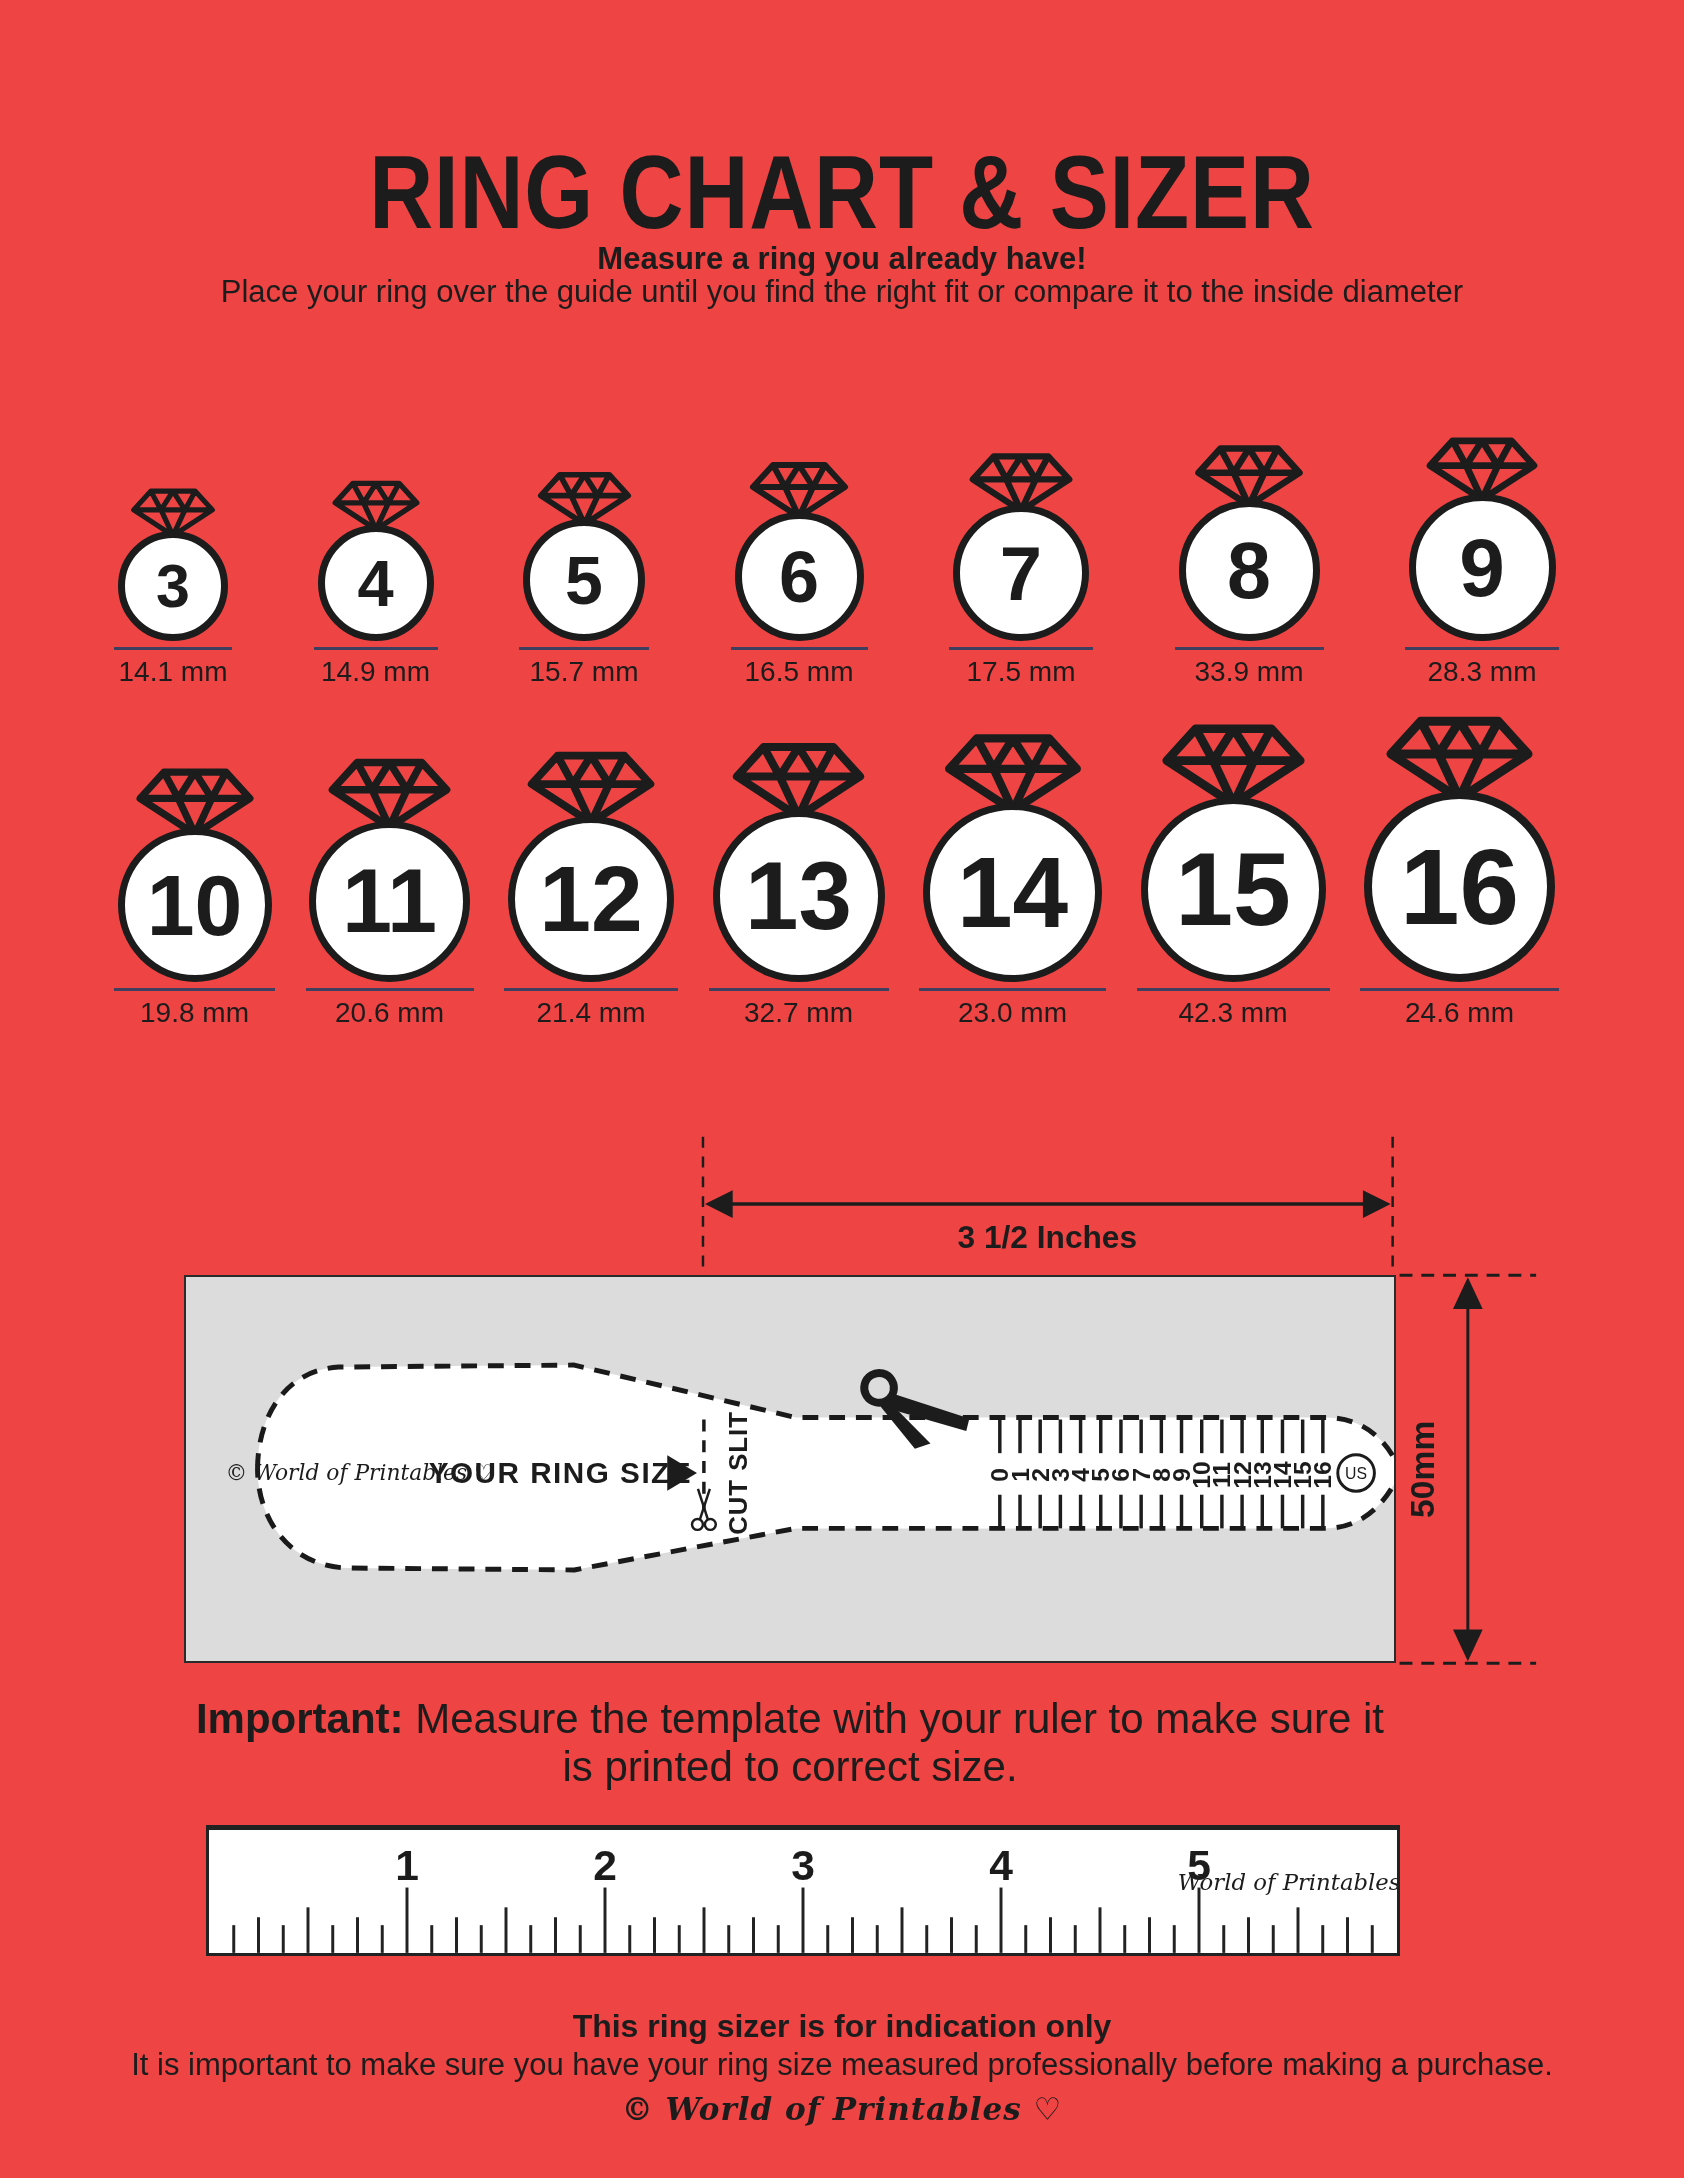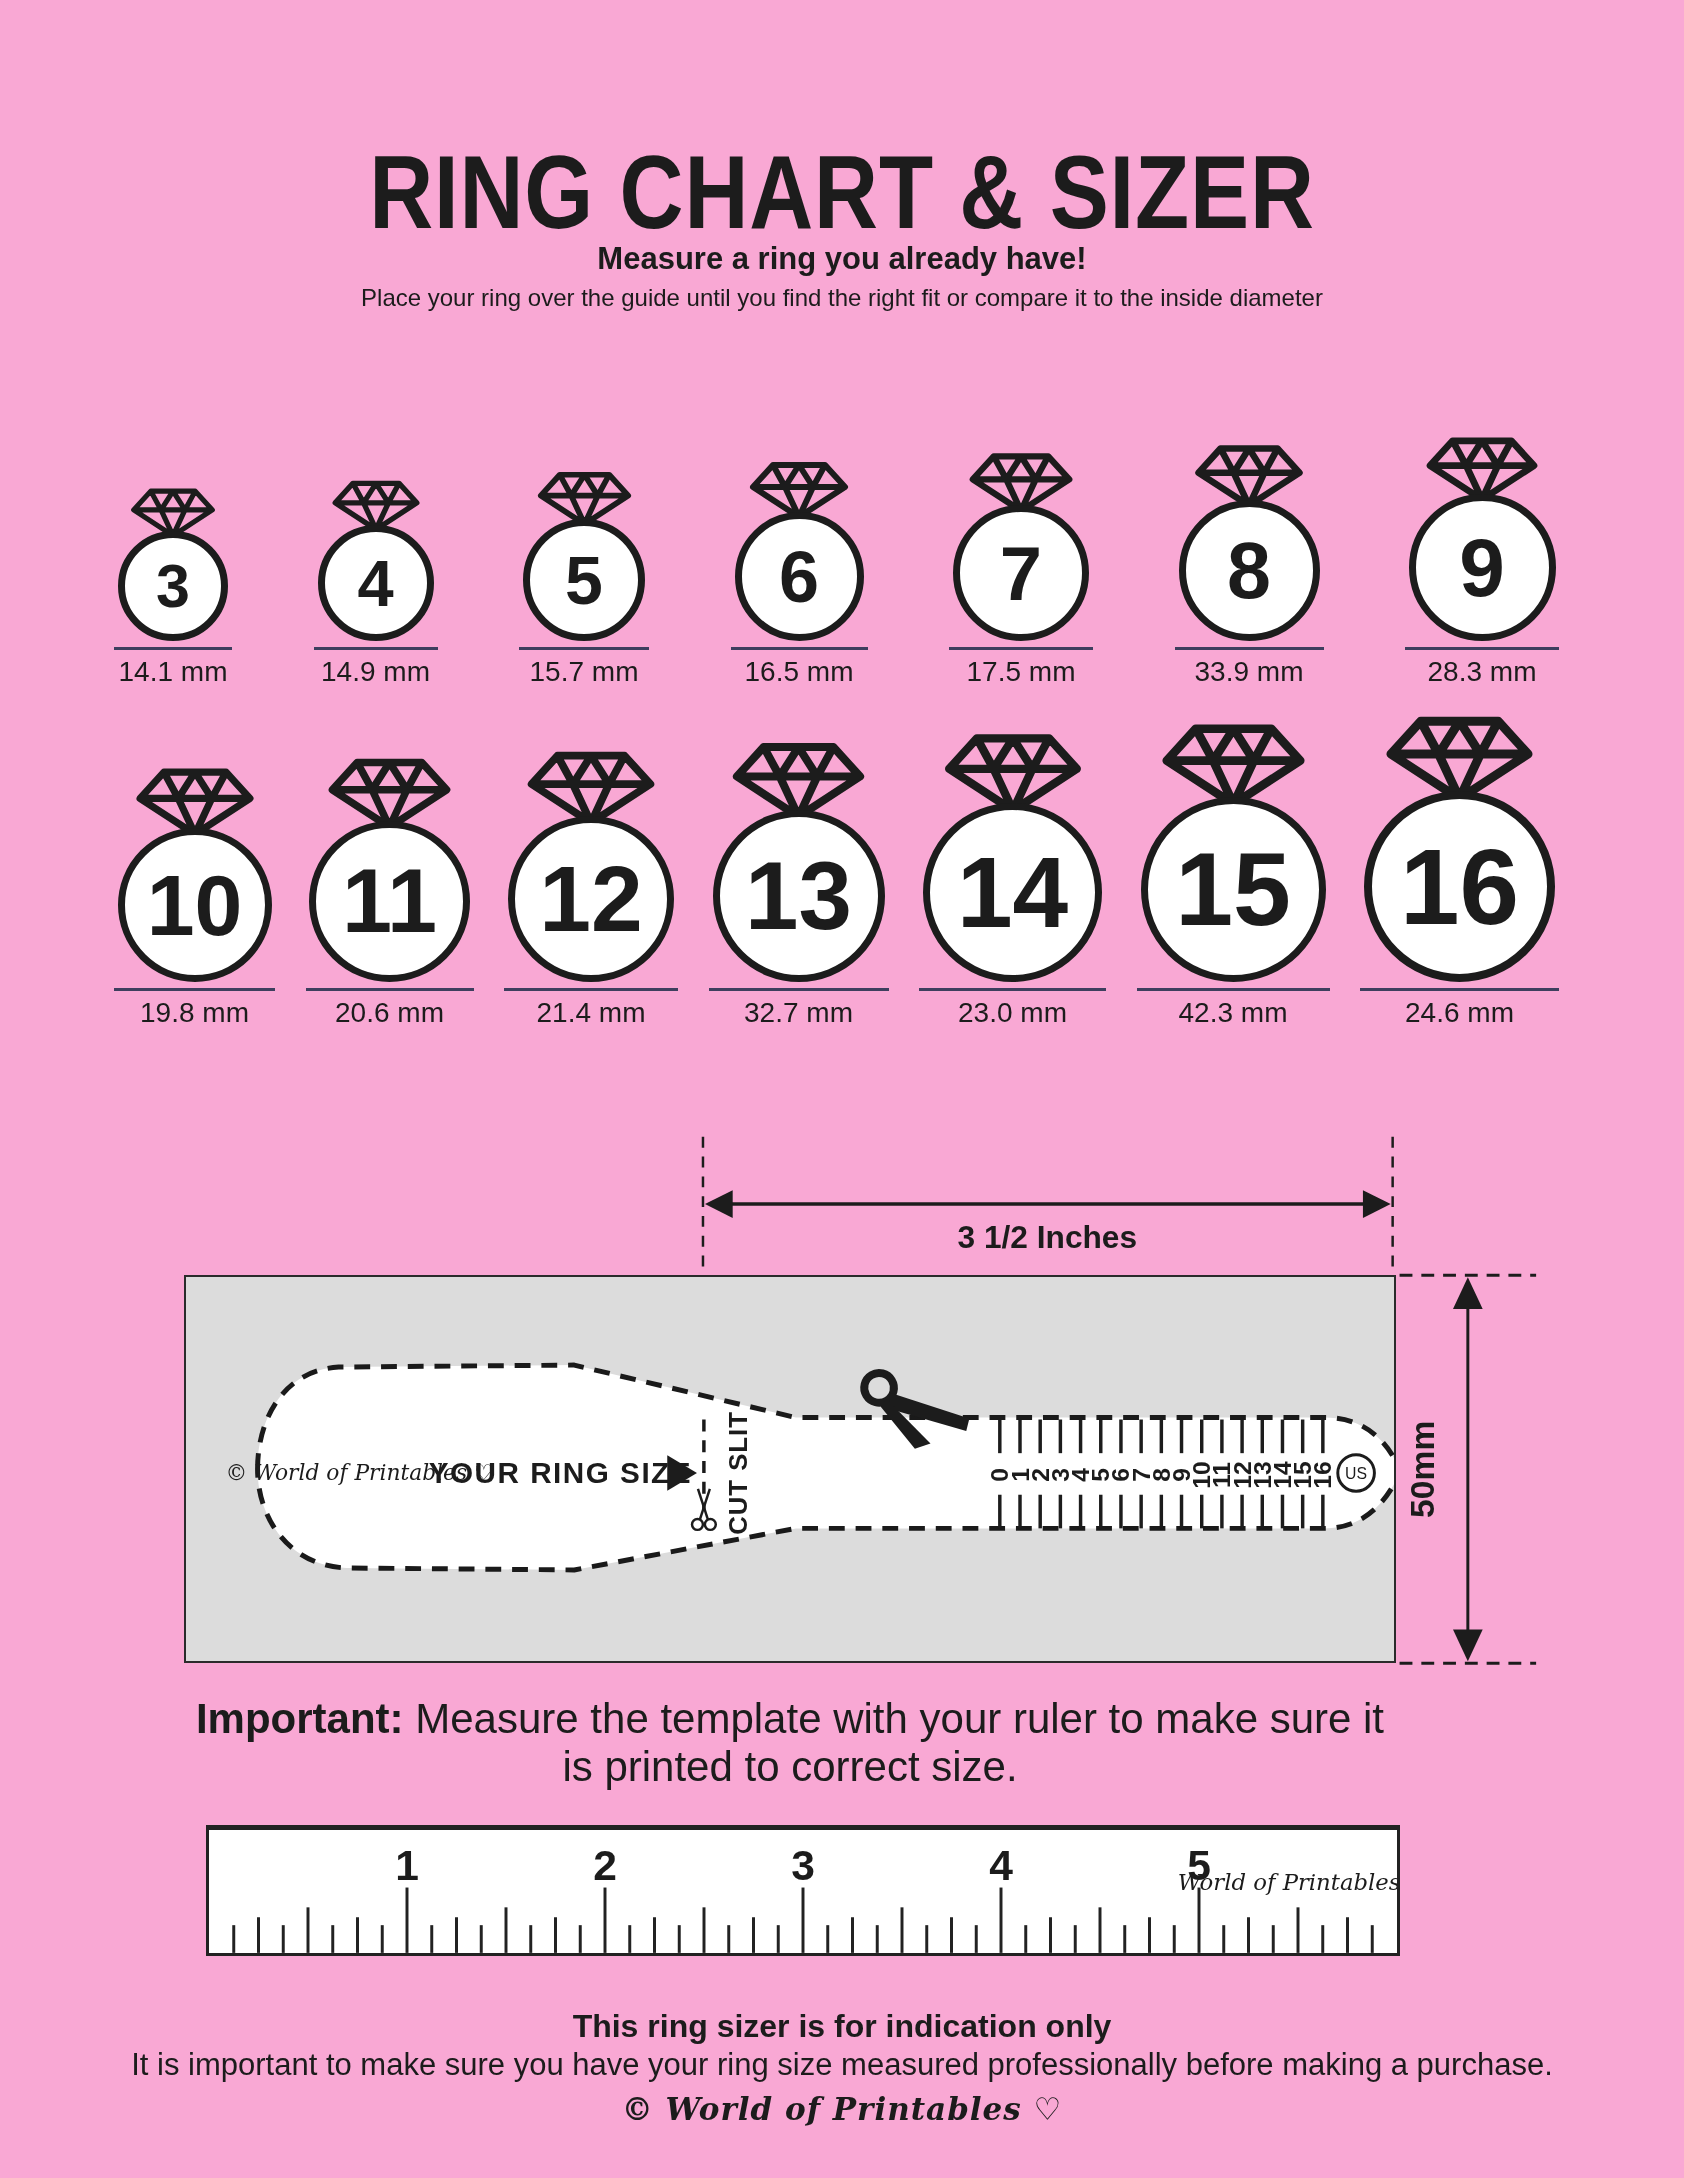--- a/index.html
+++ b/index.html
@@ -1,24 +1,24 @@
 <!DOCTYPE html>
 <html><head>
 <meta charset="utf-8">
 <style>
   html,body{margin:0;padding:0;background:#ffffff;}
-  .page{position:relative;width:1684px;height:2178px;background:#f9a8d4;overflow:hidden;
+  .page{position:relative;width:1684px;height:2178px;background:#ef4444;overflow:hidden;
         font-family:"Liberation Sans",sans-serif;color:#1c1c1c;}
   .abs{position:absolute;}
   .center{left:0;right:0;text-align:center;}
 
   .title{top:72px;font-size:103px;font-weight:bold;line-height:1;letter-spacing:1px;
          transform:scaleX(0.86);transform-origin:center top;white-space:nowrap;}
   .sub-bold{top:240px;font-size:31px;font-weight:bold;line-height:38px;}
-  .sub-reg{top:279px;font-size:24px;line-height:38px;}
+  .sub-reg{top:273px;font-size:31px;line-height:38px;}
 
   .ring-row{display:flex;align-items:flex-end;justify-content:space-between;
             left:114px;width:1445px;}
   .ring-row.r0{top:336px;height:350px;}
   .ring-row.r1{top:653px;height:374px;}
   .ring-item{display:flex;flex-direction:column;align-items:center;}
   .ring-circle{background:#fff;border-radius:50%;display:flex;align-items:center;justify-content:center;
                font-weight:bold;z-index:2;}
   .ring-diamond{z-index:1;}
   .ring-underline{height:3px;background:#3e3e5e;margin-top:6px;}

